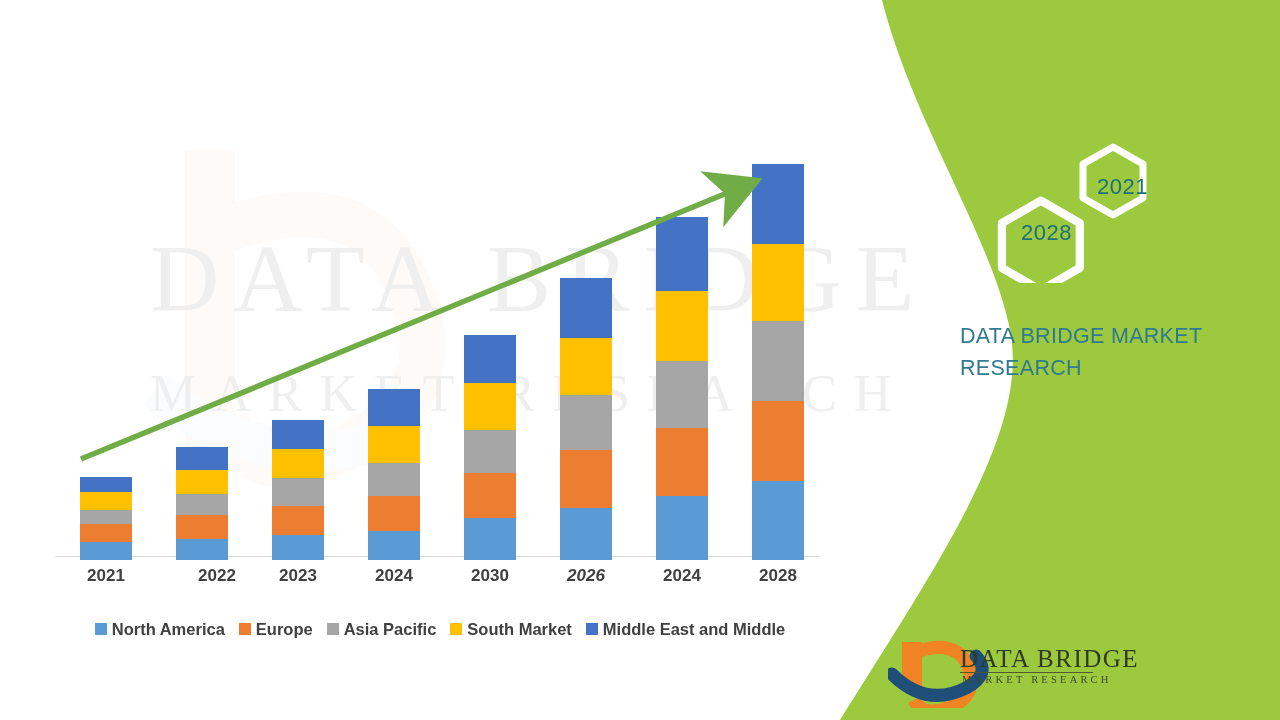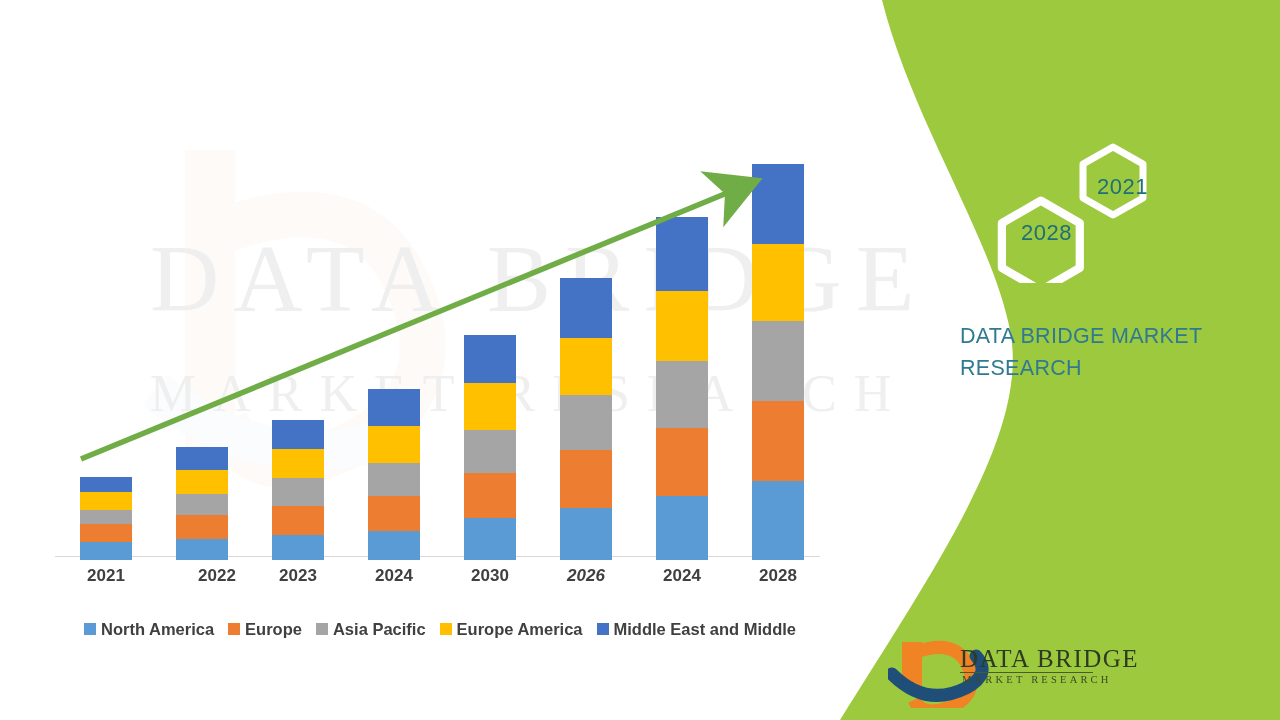--- a/index.html
+++ b/index.html
@@ -166,21 +166,21 @@
       <div class="lg-item">
         <span class="lg-swatch" style="background: rgb(237, 125, 49);"></span>
         <span class="lg-text">Europe</span>
       </div>
       <div class="lg-item">
         <span class="lg-swatch" style="background: rgb(165, 165, 165);"></span>
         <span class="lg-text">Asia Pacific</span>
       </div>
       <div class="lg-item">
         <span class="lg-swatch" style="background: rgb(255, 192, 0);"></span>
-        <span class="lg-text">Europe America</span>
+        <span class="lg-text">South Market</span>
       </div>
       <div class="lg-item">
         <span class="lg-swatch" style="background: rgb(68, 114, 196);"></span>
         <span class="lg-text">Middle East and Middle</span>
       </div>
     </div>
 
   <svg class="green-panel" viewBox="0 0 460 720" preserveAspectRatio="none">
     <path id="panel-shape" d="M62 0 L460 0 L460 720 L20 720 C 120 560, 210 430, 190 330 C 172 238, 92 120, 62 0 Z" fill="#9DC93F"></path>
   </svg>

